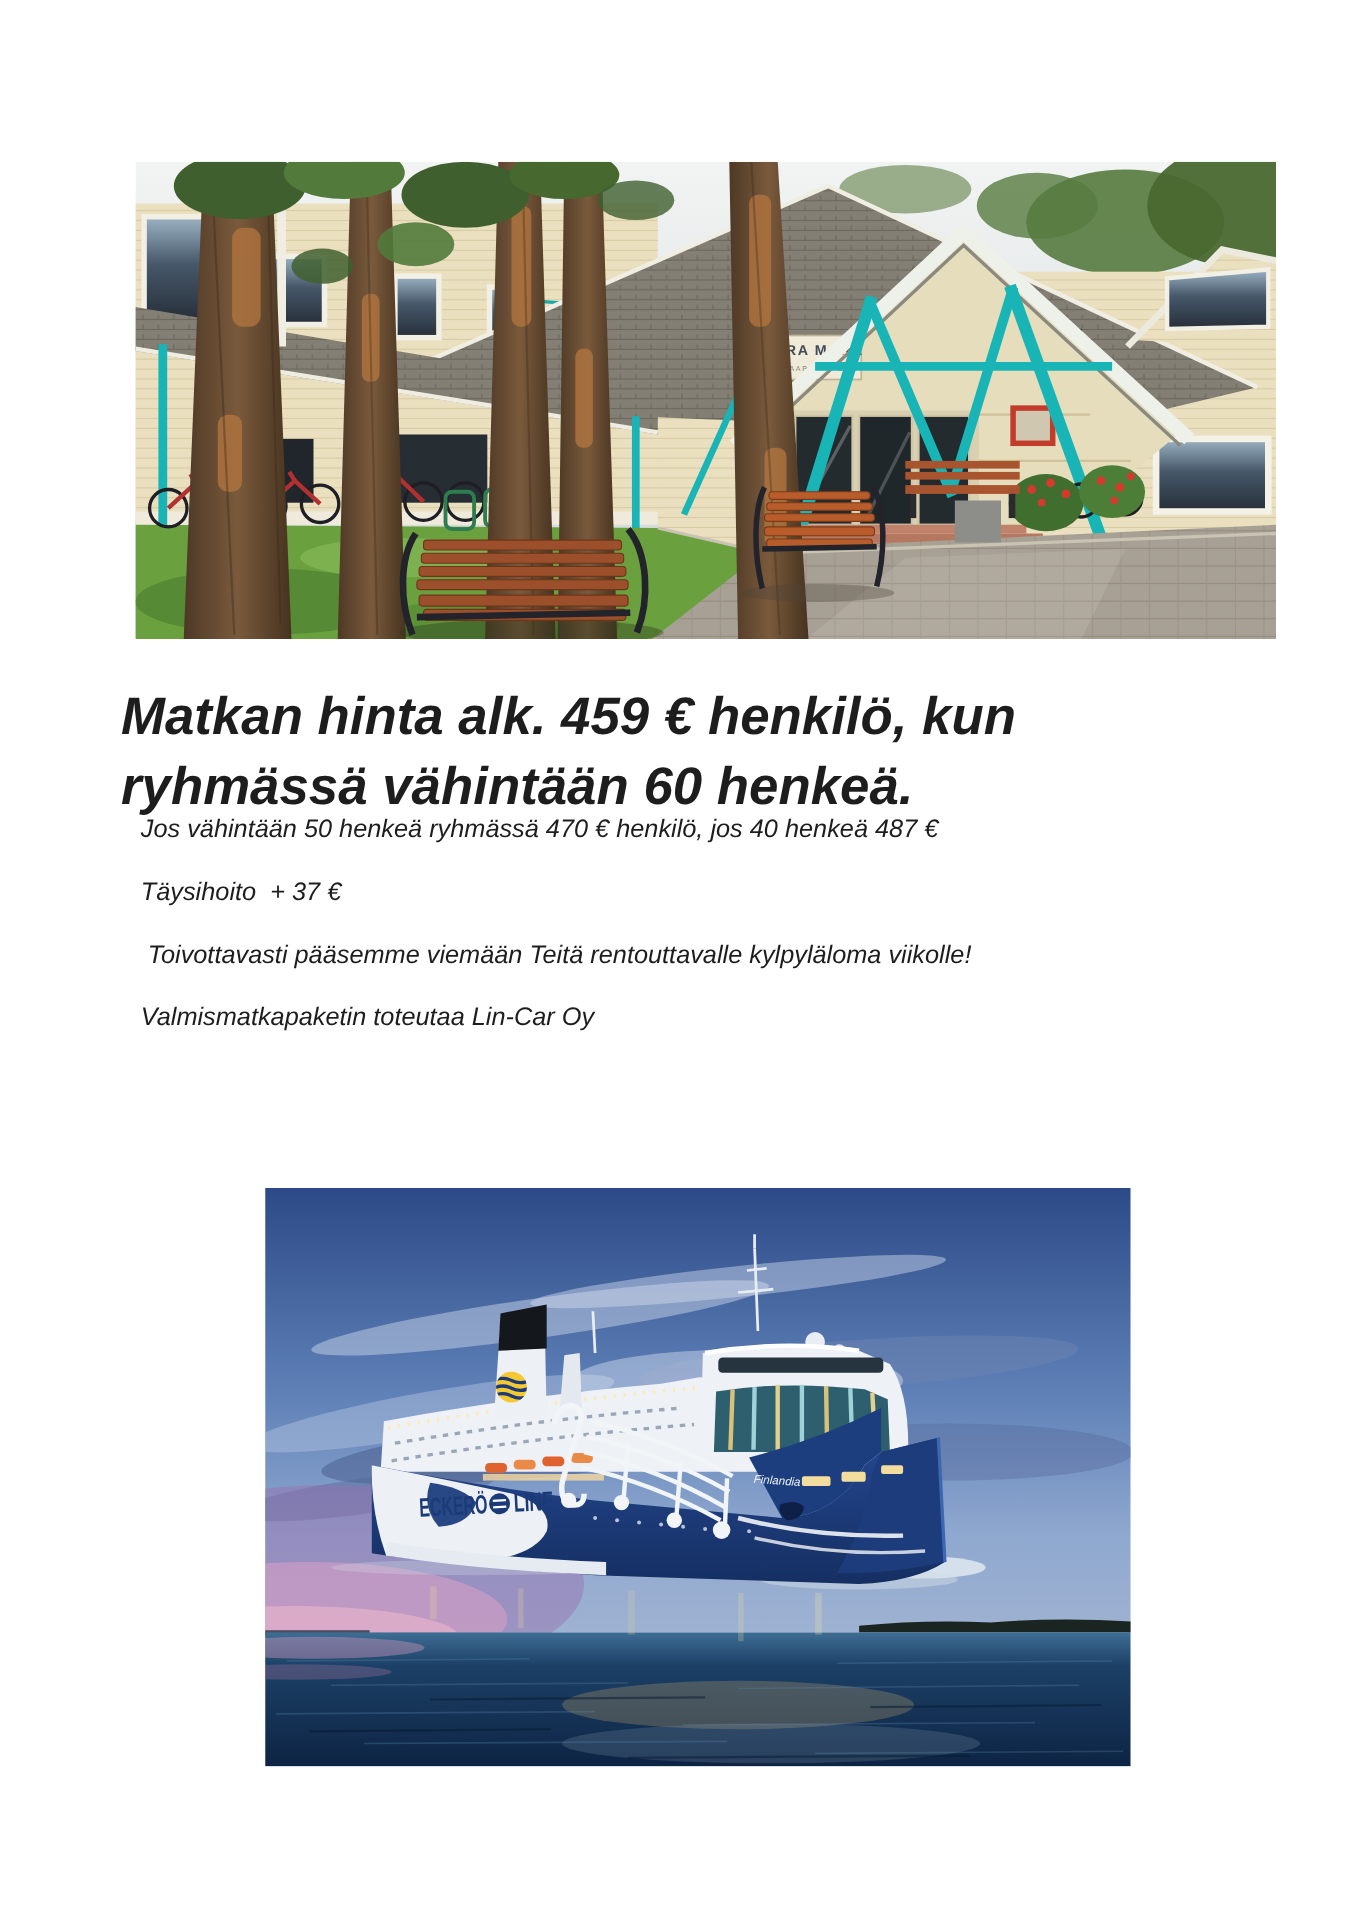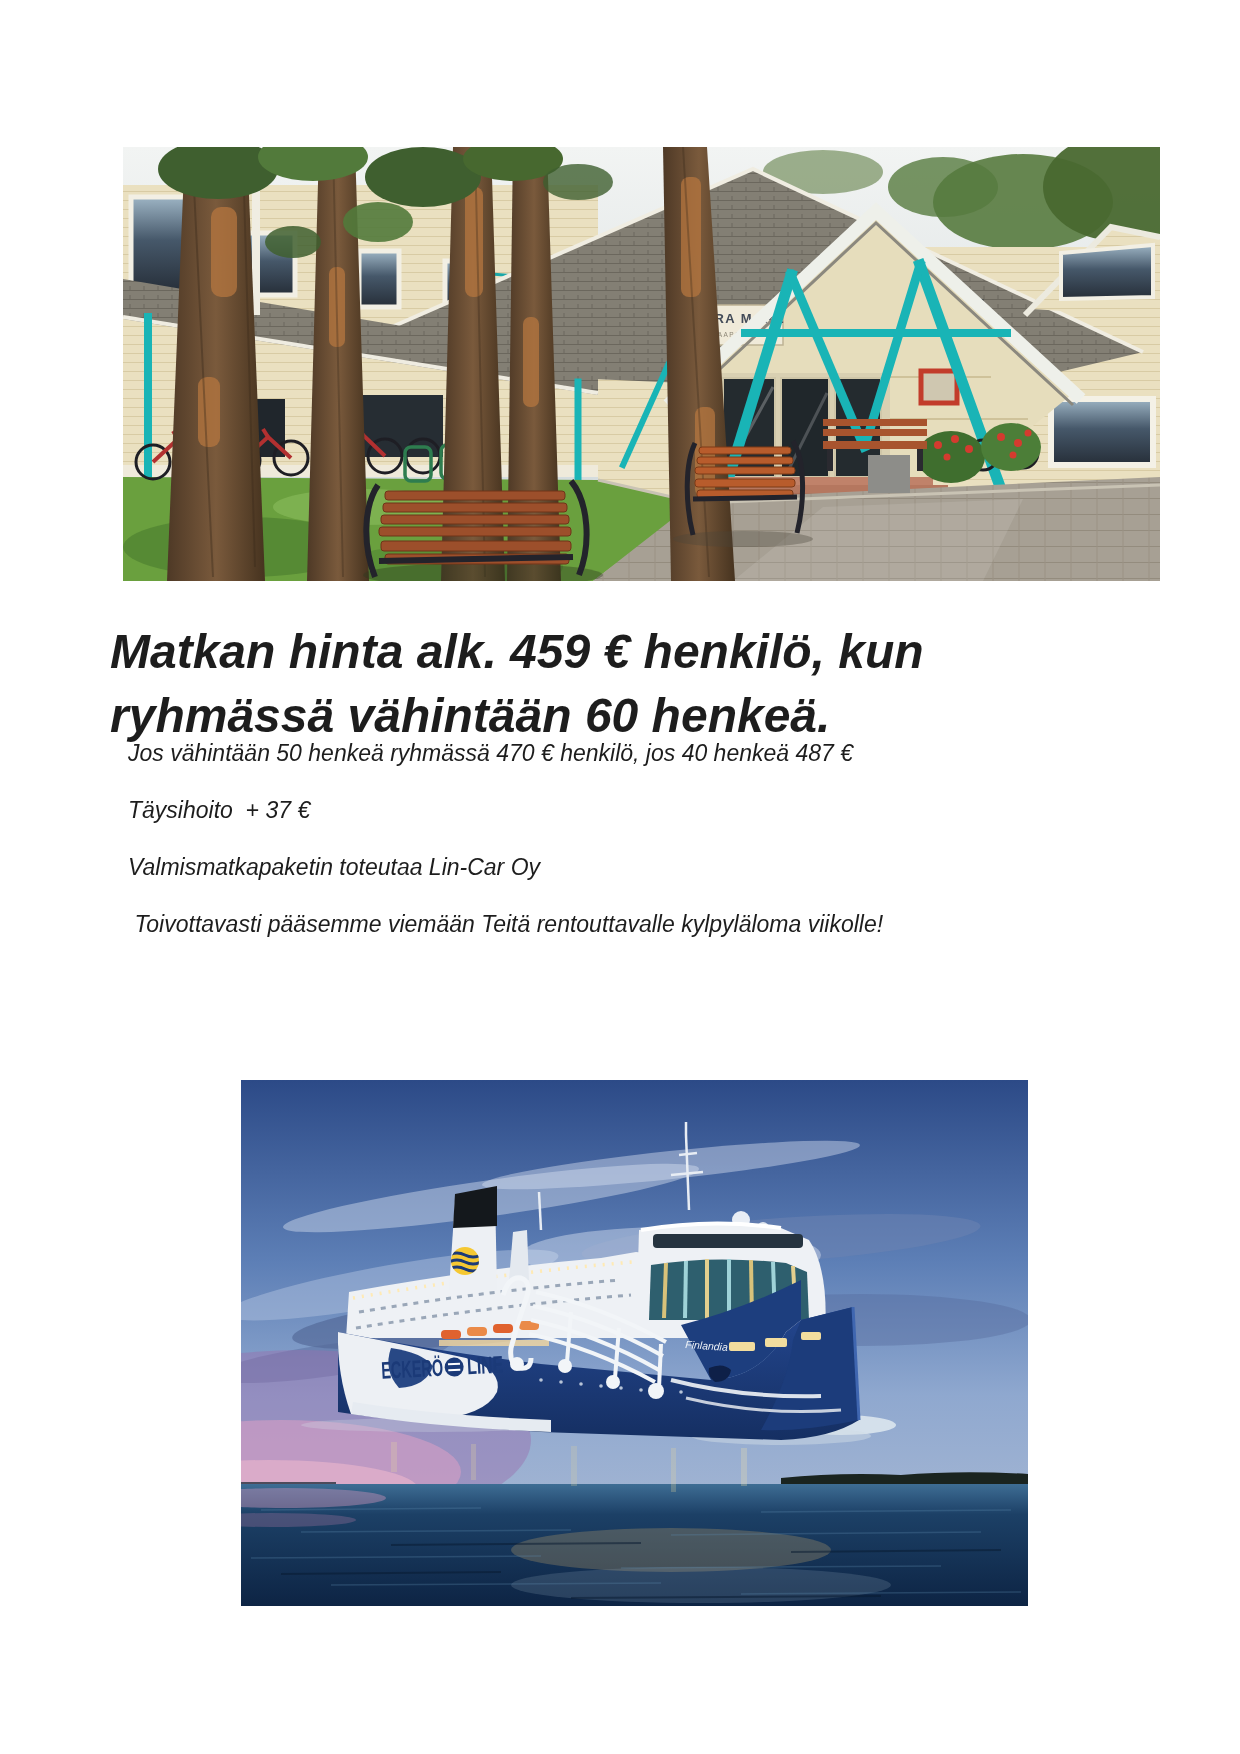--- a/index.html
+++ b/index.html
@@ -296,22 +296,22 @@
         <rect x="794" y="302" width="6" height="22" fill="#2a2a30"></rect>
       </g>
     </svg>
   </div>
 
   <h1 class="doc-heading">Matkan hinta alk. 459 € henkilö, kun ryhmässä vähintään 60 henkeä.</h1>
 
   <div class="doc-body">
     <p>Jos vähintään 50 henkeä ryhmässä 470 € henkilö, jos 40 henkeä 487 €</p>
     <p>Täysihoito  + 37 €</p>
+    <p> Toivottavasti pääsemme viemään Teitä rentouttavalle kylpyläloma viikolle!</p>
     <p>Valmismatkapaketin toteutaa Lin-Car Oy</p>
-    <p> Toivottavasti pääsemme viemään Teitä rentouttavalle kylpyläloma viikolle!</p>
   </div>
 
   <div class="photo" id="photo-ship">
     <svg viewBox="0 0 787 526" preserveAspectRatio="none">
       <defs>
         <linearGradient id="sky2" x1="0" y1="0" x2="0" y2="1">
           <stop offset="0" stop-color="#2c4a87"></stop>
           <stop offset="0.45" stop-color="#5d7fb6"></stop>
           <stop offset="0.78" stop-color="#8fa8cf"></stop>
           <stop offset="1" stop-color="#9eb2d2"></stop>

